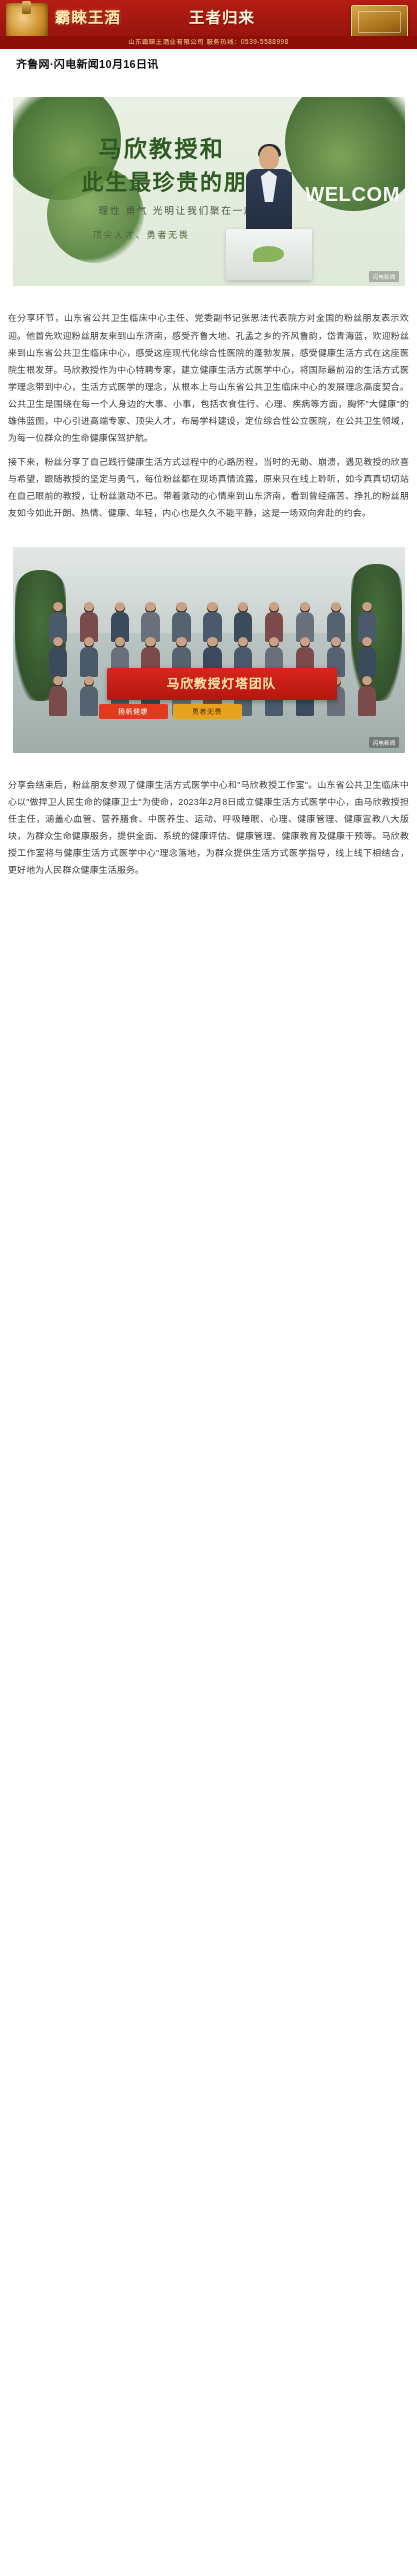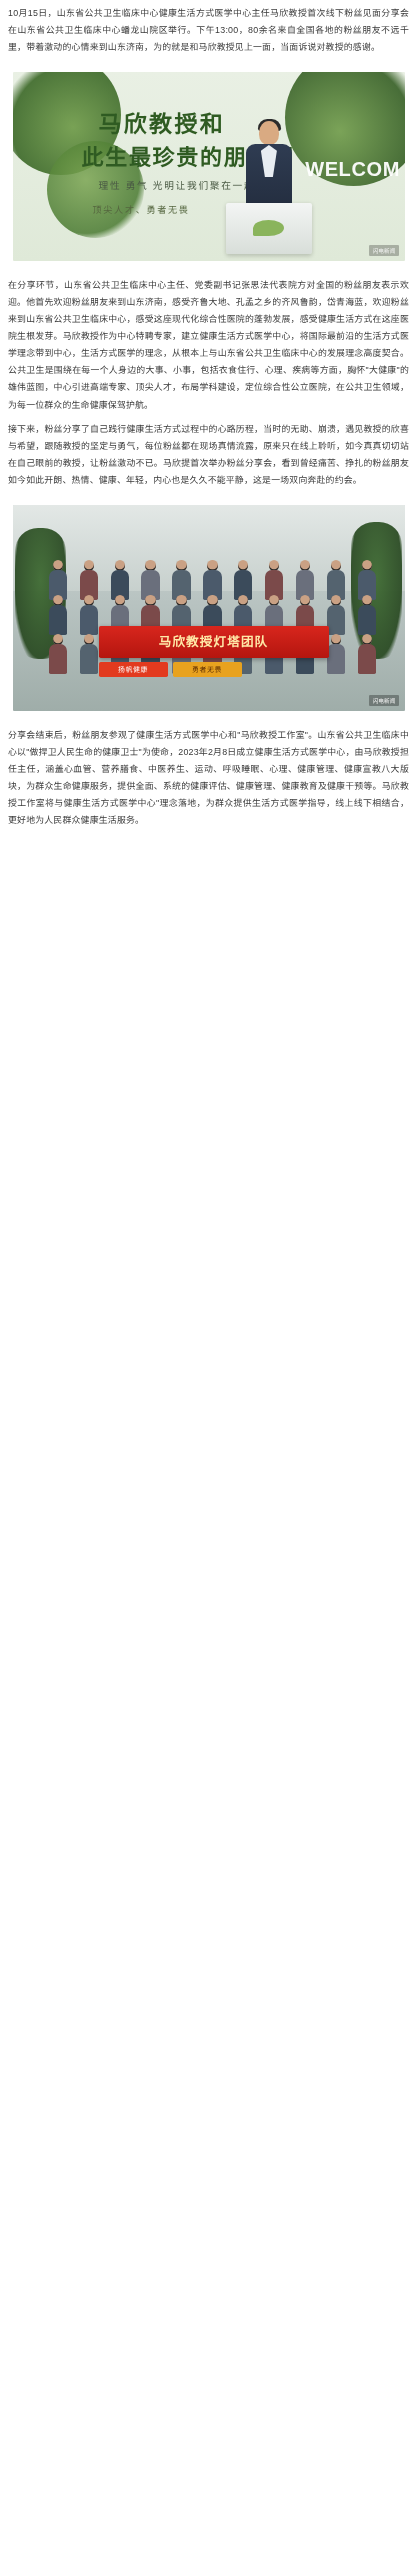--- a/index.html
+++ b/index.html
@@ -126,21 +126,21 @@
     text-align: justify;
     letter-spacing: 0.2px;
   }
   .first-para {
     margin-top: 4.6px !important;
   }
 
   
   .photo {
     width: 392px;
-    margin: 16px auto;
+    margin: 24px auto;
     position: relative;
     overflow: hidden;
     border-radius: 1.1px;
   }
 
   
   .photo1 {
     height: 189px;
     background:
       linear-gradient(180deg, #e9f0e4 0%, #dfe9d8 100%);
@@ -327,21 +327,21 @@
     background: #4b5a6b;
     border-radius: 6.9px 6.9px 1.7px 1.7px;
     display: block;
   }
   .photo2 .person.v2 b { background: #7b4a4a; }
   .photo2 .person.v3 b { background: #3b4b5b; }
   .photo2 .person.v4 b { background: #6a6f7c; }
   .photo2 .person.v5 b { background: #54636f; }
   .photo2 .banner-red {
     position: absolute;
-    left: 86px; top: 121px;
+    left: 94px; top: 121px;
     width: 230px; height: 32px;
     background: linear-gradient(180deg,#d8261d 0%, #b4160f 100%);
     border-radius: 1.7px;
     box-shadow: 0 1.7px 4.6px rgba(0,0,0,.3);
   }
   .photo2 .banner-red span {
     display: block;
     text-align: center;
     color: #ffe9a8;
     font-size: 12.6px;
@@ -390,23 +390,33 @@
     font-weight: bold;
     color: #222;
     letter-spacing: 0.3px;
   }
 </style>
 </head>
 <body>
 
 <div class="page">
 
+  <div class="ad-banner">
+    <div class="ad-left-bottle"></div>
+    <div class="ad-bottle-neck"></div>
+    <div class="ad-title-main">霸睞王酒</div>
+    <div class="ad-title-sub">王者归来</div>
+    <div class="ad-right-box"></div>
+    <div class="ad-sub-strip">山东霸睞王酒业有限公司    服务热线：0539-5588998</div>
+  </div>
 
   <div class="body-text">
-    <p class="first-para">10月15日，山东省公共卫生临床中心健康生活方式医学中心主任马欣教授首次线下粉丝见面分享会在山东省公共卫生临床中心蟠龙山院区举行。下午13:00，80余名来自全国各地的粉丝朋友不远千里，带着激动的心情来到山东济南，为的就是和马欣教授见上一面，当面诉说对教授的感谢。</p>
+    <div class="headline">
+      <span>齐鲁网·闪电新闻10月16日讯</span>
+    </div>
   </div>
 
   <div class="photo photo1">
     <div class="leaf-l"></div>
     <div class="leaf-l2"></div>
     <div class="leaf-r"></div>
     <div class="banner-title">马欣教授和</div>
     <div class="banner-title2">此生最珍贵的朋友们</div>
     <div class="banner-sub">理性 勇气 光明让我们聚在一起</div>
     <div class="banner-sub2">顶尖人才、勇者无畏</div>
@@ -418,21 +428,21 @@
       <div class="shirt"></div>
     </div>
     <div class="lectern">
       <div class="mark"></div>
     </div>
     <div class="watermark">闪电新闻</div>
   </div>
 
   <div class="body-text">
     <p>在分享环节，山东省公共卫生临床中心主任、党委副书记张思法代表院方对全国的粉丝朋友表示欢迎。他首先欢迎粉丝朋友来到山东济南，感受齐鲁大地、孔孟之乡的齐风鲁韵，岱青海蓝，欢迎粉丝来到山东省公共卫生临床中心，感受这座现代化综合性医院的蓬勃发展，感受健康生活方式在这座医院生根发芽。马欣教授作为中心特聘专家，建立健康生活方式医学中心，将国际最前沿的生活方式医学理念带到中心，生活方式医学的理念，从根本上与山东省公共卫生临床中心的发展理念高度契合。公共卫生是围绕在每一个人身边的大事、小事，包括衣食住行、心理、疾病等方面，胸怀"大健康"的雄伟蓝图，中心引进高端专家、顶尖人才，布局学科建设，定位综合性公立医院，在公共卫生领域，为每一位群众的生命健康保驾护航。</p>
-    <p>接下来，粉丝分享了自己践行健康生活方式过程中的心路历程，当时的无助、崩溃，遇见教授的欣喜与希望，跟随教授的坚定与勇气，每位粉丝都在现场真情流露，原来只在线上聆听，如今真真切切站在自己眼前的教授，让粉丝激动不已。马欣提首次举办粉丝分享会，看到曾经痛苦、挣扎的粉丝朋友如今如此开朗、热情、健康、年轻，内心也是久久不能平静，这是一场双向奔赴的约会。</p>
+    <p>接下来，粉丝分享了自己践行健康生活方式过程中的心路历程，当时的无助、崩溃，遇见教授的欣喜与希望，跟随教授的坚定与勇气，每位粉丝都在现场真情流露，原来只在线上聆听，如今真真切切站在自己眼前的教授，让粉丝激动不已。带着激动的心情来到山东济南，看到曾经痛苦、挣扎的粉丝朋友如今如此开朗、热情、健康、年轻，内心也是久久不能平静，这是一场双向奔赴的约会。</p>
   </div>
 
   <div class="photo photo2">
     <div class="wall"></div>
     <div class="plant-l"></div>
     <div class="plant-r"></div>
     <div class="crowd">
       <div class="row r1">
         <div class="person v1">
             <i></i>

